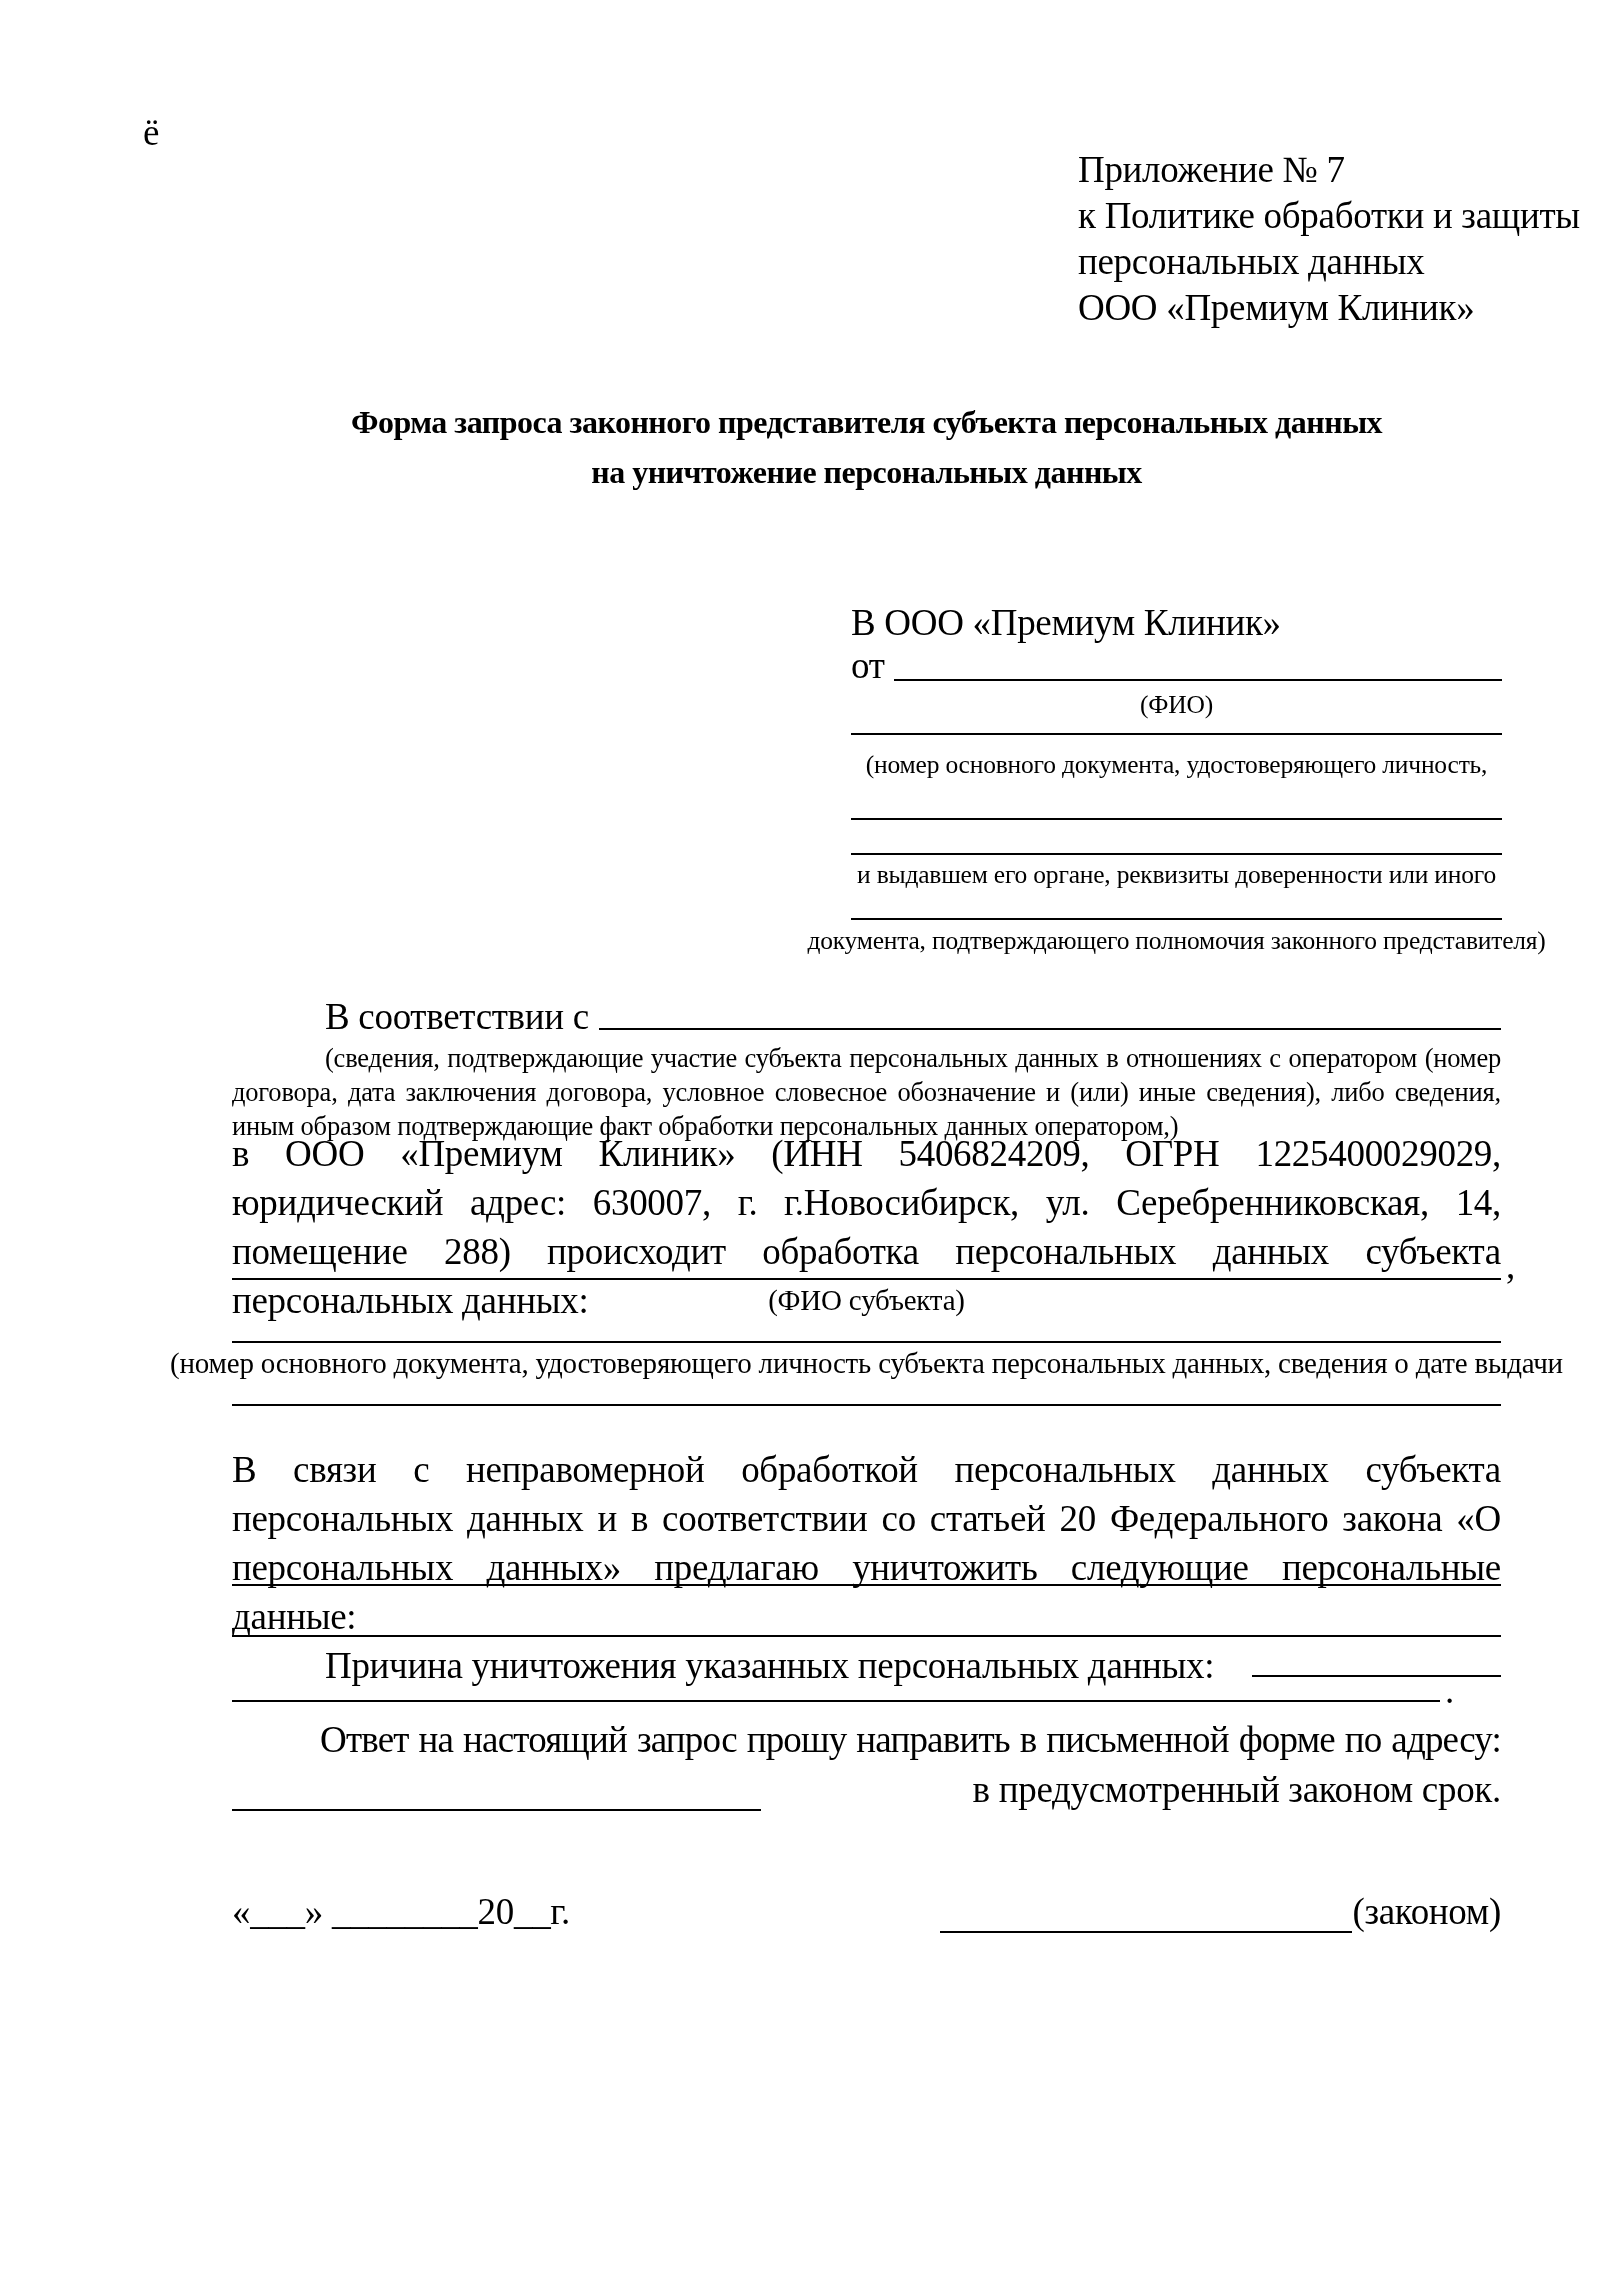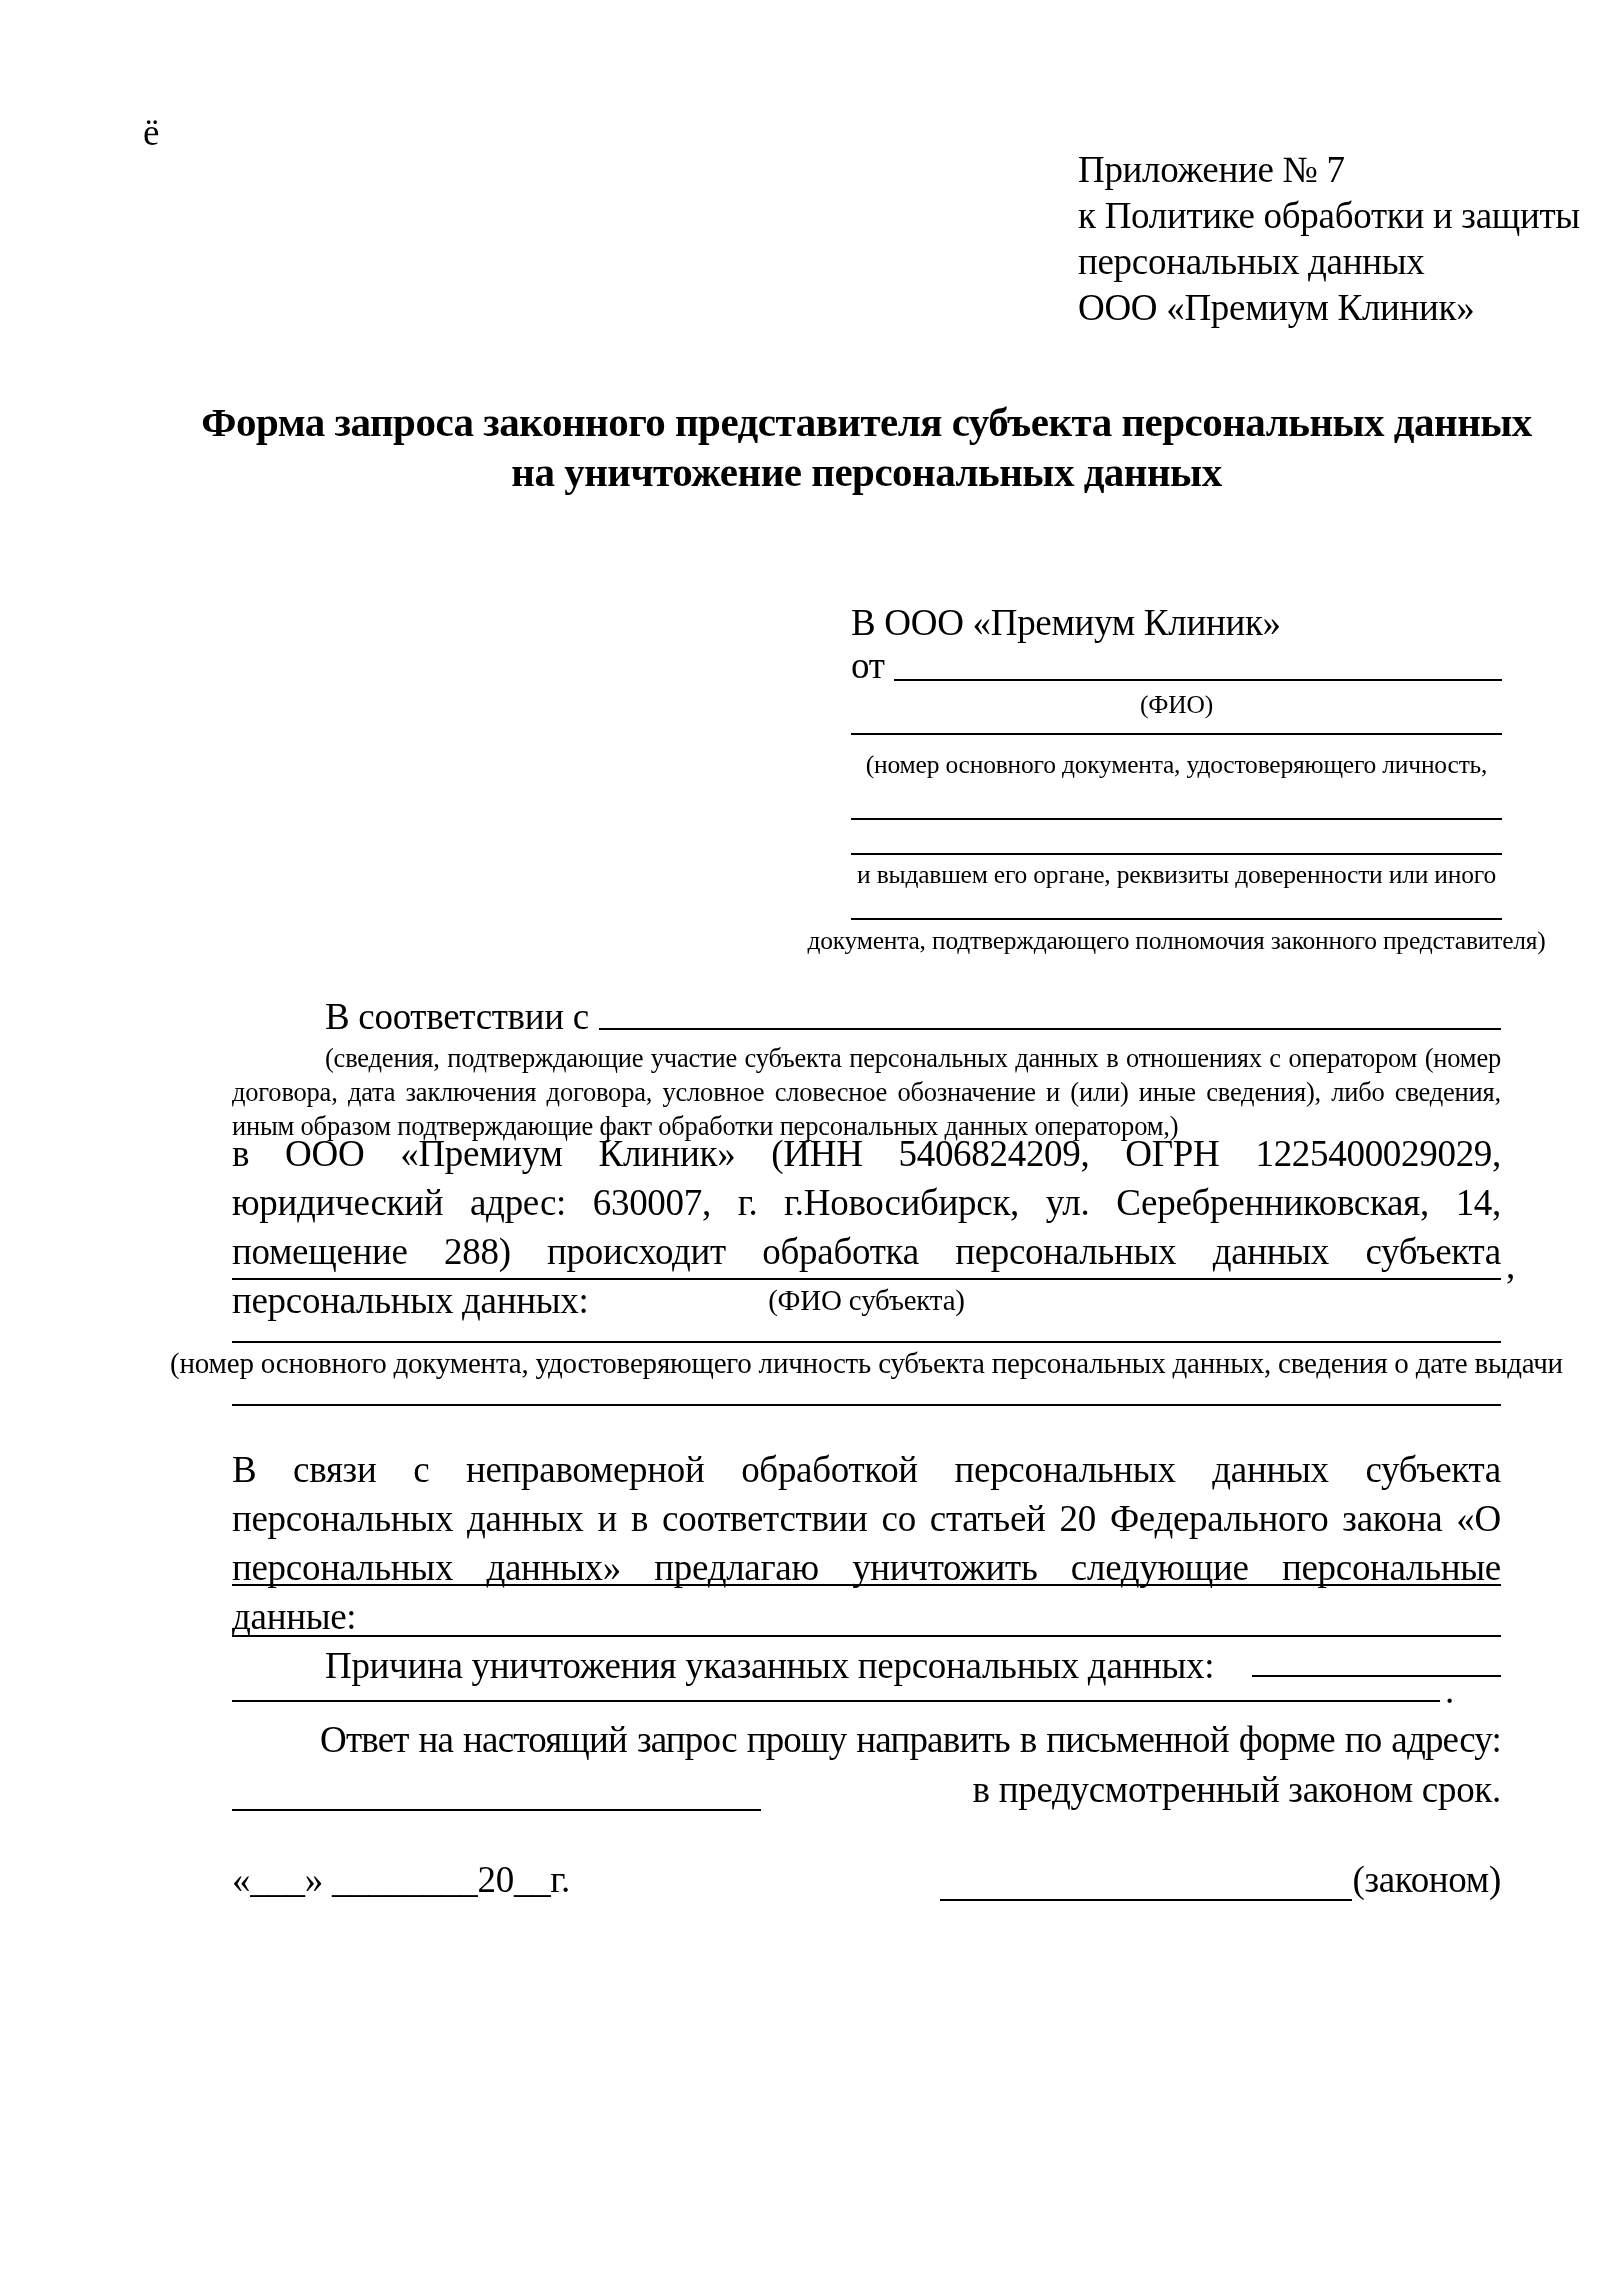--- a/index.html
+++ b/index.html
@@ -14,21 +14,21 @@
   }
   .abs{position:absolute;}
   .t{font-size:37px;line-height:45px;letter-spacing:-0.3px;}
   .nowrap{white-space:nowrap;}
   .cap{font-size:25.5px;line-height:29px;letter-spacing:-0.2px;display:flex;justify-content:center;white-space:nowrap;}
   .bcap{font-size:29px;line-height:29px;letter-spacing:-0.2px;display:flex;justify-content:center;white-space:nowrap;}
   .hr{position:absolute;height:0;border-top:2.9px solid #000;}
   .uline{border-bottom:2.9px solid #000;}
   .fill{flex:1;border-bottom:2.9px solid #000;margin-bottom:4.9px;margin-left:9.8px;}
   .just{text-align:justify;}
-  .title-line{display:flex;justify-content:center;white-space:nowrap;font-weight:bold;font-size:41px;line-height:50px;letter-spacing:-0.5px;}
+  .title-line{display:flex;justify-content:center;white-space:nowrap;font-weight:bold;font-size:32px;line-height:50px;letter-spacing:-0.5px;}
   .appendix-line{font-size:37px;line-height:46px;letter-spacing:-0.3px;white-space:nowrap;}
 </style>
 </head>
 <body>
 
 <div class="page">
 
   <div class="abs t" style="left:143px;top:110px;">ё</div>
 
   <div class="abs" style="left:1078px;top:147px;">
@@ -89,21 +89,21 @@
   <div class="abs t" style="left:1445px;top:1668px;">.</div>
 
   <div class="abs" style="left:232px;top:1717px;width:1269px;box-sizing:border-box;padding-left:88px;font-size:37px;line-height:45px;letter-spacing:-0.8px;text-align:justify;text-align-last:justify;">Ответ на настоящий запрос прошу направить в письменной форме по адресу:</div>
 
   <div class="abs" style="left:232px;top:1768px;width:1269px;display:flex;align-items:flex-end;justify-content:space-between;">
     <span class="uline" style="width:529px;height:39px;"></span>
     <span class="t nowrap" style="line-height:43px;">в предусмотренный законом срок.</span>
   </div>
 
   <div class="abs" style="left:232px;top:1858px;width:1269px;display:flex;justify-content:space-between;align-items:flex-end;">
-    <span class="t nowrap" style="line-height:43px;">«___» ________20__г.</span>
+    <span class="t nowrap" style="line-height:43px;margin-top:32px;">«___» ________20__г.</span>
     <span style="display:flex;align-items:flex-end;">
       <span class="uline" style="width:412px;height:35px;"></span>
       <span class="t nowrap" style="line-height:43px;">(законом)</span>
     </span>
   </div>
 
 </div>
 
 
 </body></html>

